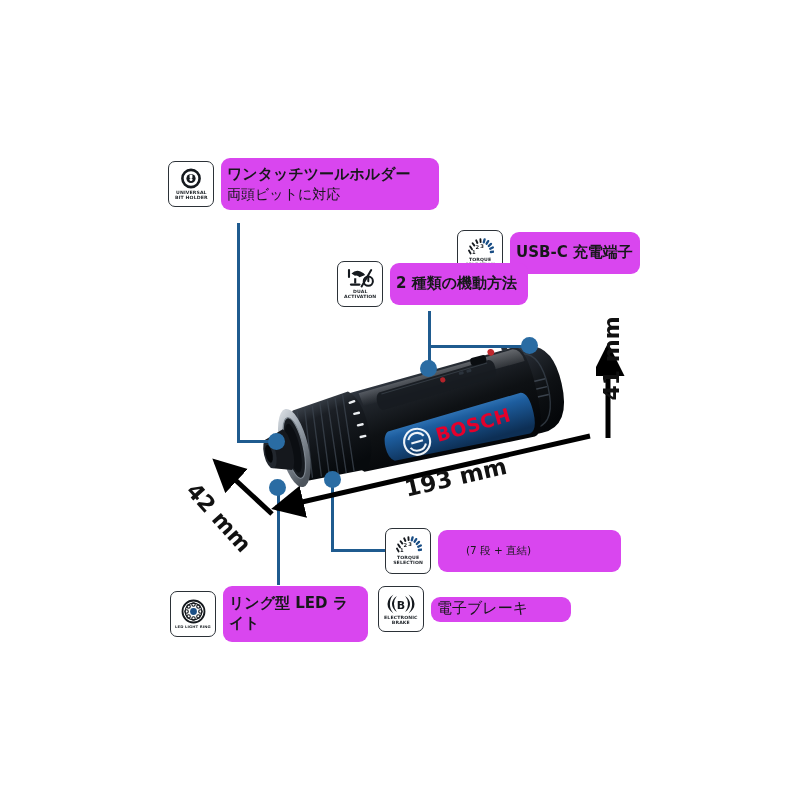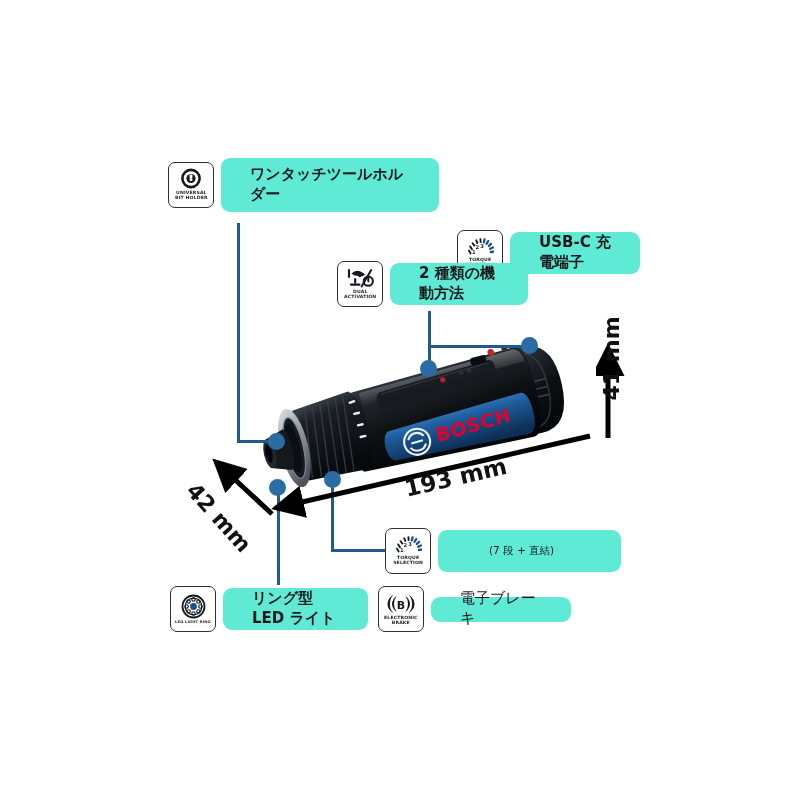--- a/index.html
+++ b/index.html
@@ -8,22 +8,22 @@
   #stage{position:relative;width:800px;height:800px;background:#ffffff;}
 
   
   .line{position:absolute;background:#1f5b8f;}
   .hline{height:3px;}
   .vline{width:3px;}
   .dot{position:absolute;border-radius:50%;background:#2a6ca3;}
 
   
   .callout{position:absolute;display:flex;align-items:center;}
-  .pill{background:#5eead4;border-radius:9px;display:flex;align-items:center;
-        padding:7px 29px;box-sizing:border-box;}
+  .pill{background:#d946ef;border-radius:9px;display:flex;align-items:center;
+        padding:7px 6px;box-sizing:border-box;}
   .pill .tx{color:#17181a;line-height:1.32;}
   .pill .t-bold{font-weight:bold;}
 
   
   .badge{width:46px;height:46px;border:1.6px solid #2b3137;border-radius:7px;
          background:#fff;box-sizing:border-box;display:flex;flex-direction:column;
          align-items:center;justify-content:center;margin-right:7px;flex:none;
          position:relative;overflow:hidden;}
   .badge .glyph{flex:none;display:flex;align-items:center;justify-content:center;}
   .badge .cap{font-size:4.4px;font-weight:bold;color:#1d2227;text-align:center;
@@ -169,20 +169,21 @@
           <rect x="10.6" y="6.6" width="2.8" height="3.4" fill="#fff"></rect>
           <circle cx="12" cy="11.4" r="1.5" fill="#fff"></circle>
         </svg>
       </div>
       <div class="cap">UNIVERSAL
 BIT HOLDER</div>
     </div>
     <div class="pill" style="width:218px;">
       <div>
         <div class="tx t-bold" style="font-size:15px;">ワンタッチツールホルダー</div>
+        <div class="tx" style="font-size:14px;">両頭ビットに対応</div>
       </div>
     </div>
   </div>
 
   <div class="callout" style="left:457px;top:186px;margin-top:44px;">
     <div class="badge">
       <div class="glyph">
         <svg width="28" height="19" viewBox="0 0 28 19">
           <g stroke="#15191e" stroke-width="1.9" stroke-linecap="round">
             <line x1="4.6" y1="15.4" x2="3.0" y2="12.6"></line>
@@ -279,21 +280,21 @@
             <circle cx="17.4" cy="17.4" r="1.7"></circle>
             <circle cx="12.5" cy="19.4" r="1.7"></circle>
             <circle cx="7.6" cy="17.4" r="1.7"></circle>
             <circle cx="5.6" cy="12.5" r="1.7"></circle>
             <circle cx="7.6" cy="7.6" r="1.7"></circle>
           </g>
         </svg>
       </div>
       <div class="cap" style="font-size:3.6px;">LED LIGHT RING</div>
     </div>
-    <div class="pill" style="width:145px;height:42px;">
+    <div class="pill" style="width:145px;height:56px;">
       <div class="tx t-bold" style="font-size:15px;">リング型 LED ライト</div>
     </div>
   </div>
 
   <div class="callout" style="left:378px;top:586px;">
     <div class="badge">
       <div class="glyph">
         <svg width="28" height="22" viewBox="0 0 28 22">
           <path d="M6.5 1.5 q-3.6 4 -3.6 9.5 q0 5.5 3.6 9.5 q-6.0 -4.2 -6.0 -9.5 q0 -5.3 6.0 -9.5 z" fill="#15191e"></path>
           <path d="M9.8 3.0 q-2.8 3.4 -2.8 8.0 q0 4.6 2.8 8.0 q-4.8 -3.4 -4.8 -8.0 q0 -4.6 4.8 -8.0 z" fill="#15191e"></path>

